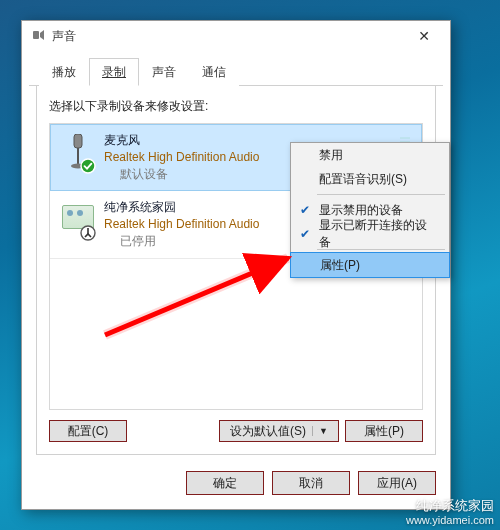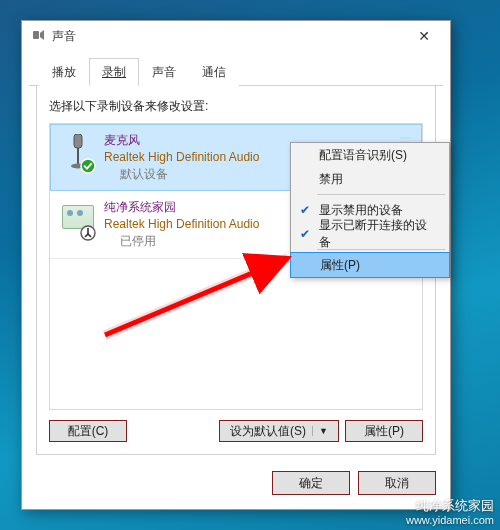--- a/index.html
+++ b/index.html
@@ -115,21 +115,21 @@
 .device-icon {
   width: 34px;
   height: 40px;
   margin-right: 10px;
   flex: 0 0 auto;
   position: relative;
 }
 .device-text {
   flex: 1;
 }
-.dev-title { font-size: 12px; color: #701a75; line-height: 1.4; }
+.dev-title { font-size: 12px; color: #0f172a; line-height: 1.4; }
 .dev-sub { font-size: 12px; color: #a16207; line-height: 1.4; }
 .dev-status { font-size: 12px; color: #7a7a7a; line-height: 1.4; margin-left: 16px; }
 .level-meter {
   width: 10px;
   height: 40px;
   background: repeating-linear-gradient(
     to bottom,
     #bfe4f0 0, #bfe4f0 2px,
     transparent 2px, transparent 4px
   );
@@ -343,27 +343,28 @@
           <span class="caret">▼</span>
         </button>
         <button class="btn">属性(P)</button>
       </div>
     </div>
   </div>
 
   <div class="dialog-actions">
     <button class="btn">确定</button>
     <button class="btn">取消</button>
+    <button class="btn">应用(A)</button>
   </div>
 
 </div>
 
 <div class="context-menu">
+  <div class="menu-item">禁用</div>
   <div class="menu-item">配置语音识别(S)</div>
-  <div class="menu-item">禁用</div>
   <div class="menu-sep"></div>
   <div class="menu-item">
     <span class="check">✔</span>
     <span>显示禁用的设备</span>
   </div>
   <div class="menu-item">
     <span class="check">✔</span>
     <span>显示已断开连接的设备</span>
   </div>
   <div class="menu-sep"></div>

